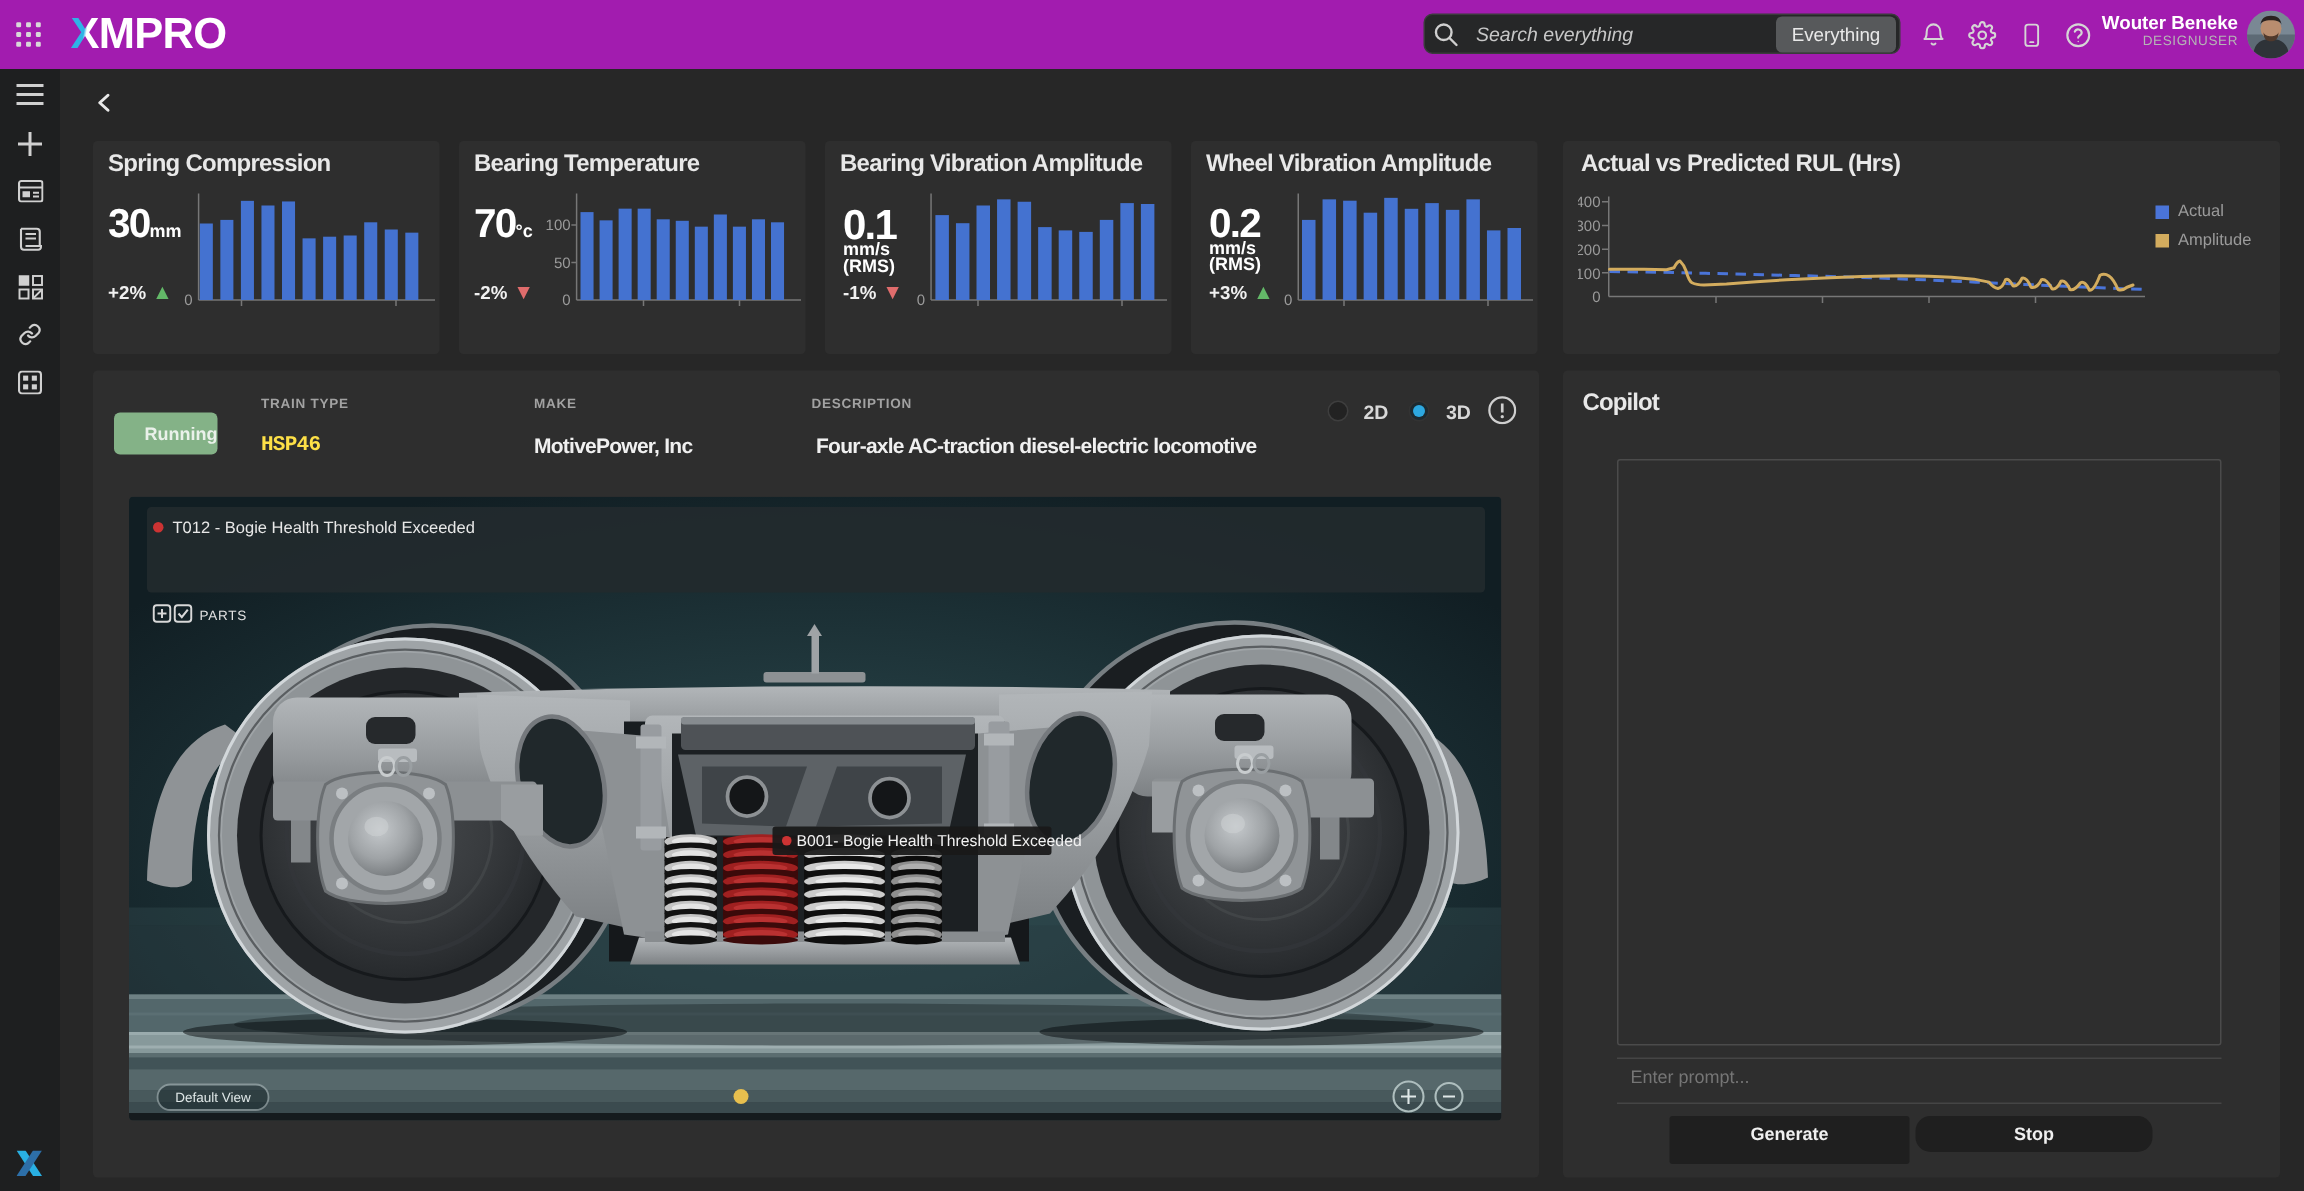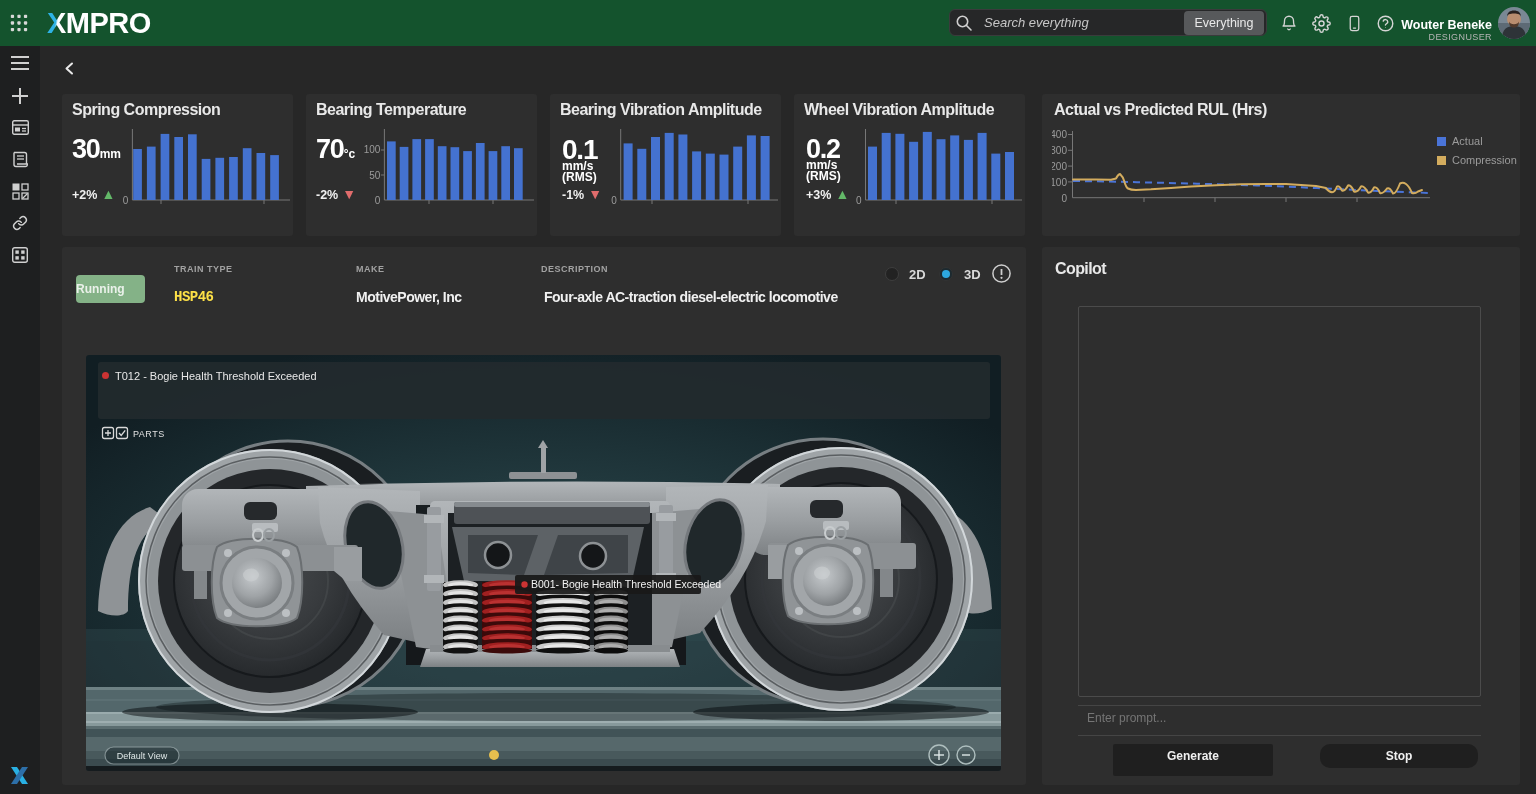--- a/index.html
+++ b/index.html
@@ -1,17 +1,17 @@
 <!DOCTYPE html>
 <html><head>
 <meta charset="utf-8">
 <style>
 * { margin:0; padding:0; box-sizing:border-box; }
 html,body { width:1536px; height:794px; overflow:hidden; background:#272727; font-family:"Liberation Sans", sans-serif; -webkit-font-smoothing:antialiased; will-change:transform; }
-#topbar { position:absolute; left:0; top:0; width:1536px; height:46px; background:#14532d; z-index:5; }
+#topbar { position:absolute; left:0; top:0; width:1536px; height:46px; background:#a21caf; z-index:5; }
 #sidebar { position:absolute; left:0; top:45px; width:40px; height:749px; background:#1e1f20; z-index:4; }
 #content { position:absolute; left:40px; top:45px; width:1496px; height:749px; background:#272727; }
 .card { position:absolute; background:#2e2e2e; border-radius:3px; }
 .ctitle { position:absolute; left:10px; top:7px; font-size:16px; font-weight:bold; color:#e8e8e8; white-space:nowrap; letter-spacing:-0.5px; }
 svg text { font-family:"Liberation Sans", sans-serif; }
 </style>
 </head>
 <body>
 <div id="topbar">
   <svg width="18" height="18" style="position:absolute;left:10px;top:14px" viewBox="0 0 22 22">
@@ -48,21 +48,21 @@
   <svg width="17" height="17" style="position:absolute;left:1346px;top:15px" viewBox="0 0 24 24" fill="none" stroke="#d5d5d5" stroke-width="1.8">
     <rect x="6" y="2" width="12" height="20" rx="2.5"></rect>
       <line x1="10.5" y1="18.5" x2="13.5" y2="18.5" stroke-linecap="round"></line>
   </svg>
   <svg width="19" height="19" style="position:absolute;left:1376px;top:14px" viewBox="0 0 24 24" fill="none" stroke="#d5d5d5" stroke-width="1.8" stroke-linecap="round">
     <circle cx="12" cy="12" r="9.2"></circle>
       <path d="M9.1 9a3 3 0 0 1 5.8 1c0 2-3 2.6-3 4"></path>
       <circle cx="12" cy="17.2" r="0.6" fill="#d5d5d5" stroke="none"></circle>
   </svg>
   <div style="position:absolute;right:44px;top:8px;text-align:right;">
-    <div style="font-size:12.5px;font-weight:bold;color:#fff;margin-top:10px;">Wouter Beneke</div>
+    <div style="font-size:12.5px;font-weight:bold;color:#fff;">Wouter Beneke</div>
     <div style="font-size:9px;color:#b5b5b5;letter-spacing:0.4px;">DESIGNUSER</div>
   </div>
   <svg style="position:absolute;left:1498px;top:7px;" width="32" height="32" viewBox="0 0 32 32">
       <defs>
         <clipPath id="avc">
           <circle cx="16" cy="16" r="16"></circle>
         </clipPath>
       </defs>
       <g clip-path="url(#avc)">
         <rect width="32" height="32" fill="#7a8894"></rect>
@@ -252,41 +252,41 @@
       <line x1="92" y1="72.7" x2="92" y2="77" stroke="#777"></line>
         <line x1="163" y1="72.7" x2="163" y2="77" stroke="#777"></line>
         <line x1="234" y1="72.7" x2="234" y2="77" stroke="#777"></line>
         <line x1="305" y1="72.7" x2="305" y2="77" stroke="#777"></line>
       <path d="M21 56 L55 56.5 L85 57.2 L115 57.9 L145 58.7 L175 59.5 L205 60.5 L235 61.7 L265 63.1 L295 64.5 L325 65.9 L355 67.1 L376 67.9" fill="none" stroke="#4a74d8" stroke-width="2" stroke-dasharray="7 5"></path>
       <path d="M21 54.5 L44 54.5 L59 54.8 L64 53.5 Q66 49.5 68 49 Q71 52 72 55.5 Q74 62.5 76 63.5 Q79 65 84 65 L99 64.3 L119 62.9 L139 61.5 L164 60.3 L189 59.3 L214 58.9 L234 59.1 L249 59.9 L264 61.1 L274 63.1 Q277 67 280 67.3 Q283 67 285 61.5 Q287 60 290 65.5 Q293 66.5 296 60.5 Q299 59.5 302 66.5 Q306 67.5 309 61.5 Q312 60.5 316 67.5 Q319 68.5 322 62.5 Q325 61.5 328 68 Q331 69 335 63.5 Q338 62 341 68.5 Q344 69 348 58.5 Q351 57 354 59 Q357 61 360 68 Q363 69 366 66.5 L370 65" fill="none" stroke="#d3ac5e" stroke-width="2" stroke-linejoin="round" stroke-linecap="round"></path>
       <rect x="385" y="12" width="9" height="9" fill="#4a74d8"></rect>
       <rect x="385" y="31" width="9" height="9" fill="#d3ac5e"></rect>
     </svg>
     <div style="position:absolute;left:410px;top:41px;font-size:11px;color:#9b9b9b;text-align:right;">Actual</div>
-    <div style="position:absolute;left:410px;top:60px;font-size:11px;color:#9b9b9b;">Compression</div>
+    <div style="position:absolute;left:410px;top:60px;font-size:11px;color:#9b9b9b;">Amplitude</div>
   </div>
   <div class="card" style="left:22px;top:202px;width:964px;height:538px;">
-    <div style="position:absolute;left:14px;top:28px;width:69px;height:28px;background:#84b287;border-radius:4px;color:#eaf1ea;font-size:12px;font-weight:bold;text-align:left;line-height:28px;">Running</div>
+    <div style="position:absolute;left:14px;top:28px;width:69px;height:28px;background:#84b287;border-radius:4px;color:#eaf1ea;font-size:12px;font-weight:bold;text-align:right;line-height:28px;">Running</div>
     <div style="position:absolute;left:112px;top:17px;font-size:9px;color:#a2a2a2;letter-spacing:0.5px;font-weight:bold;">TRAIN TYPE</div>
     <div style="position:absolute;left:112px;top:42px;font-size:14px;color:#fde047;font-weight:bold;letter-spacing:-0.5px;font-family:Liberation Mono, monospace;">HSP46</div>
     <div style="position:absolute;left:294px;top:17px;font-size:9px;color:#a2a2a2;letter-spacing:0.5px;font-weight:bold;">MAKE</div>
     <div style="position:absolute;left:294px;top:42px;font-size:14px;color:#f0f0f0;font-weight:bold;letter-spacing:-0.5px;">MotivePower, Inc</div>
     <div style="position:absolute;left:479px;top:17px;font-size:9px;color:#a2a2a2;letter-spacing:0.5px;font-weight:bold;">DESCRIPTION</div>
     <div style="position:absolute;left:482px;top:42px;font-size:14px;color:#f0f0f0;font-weight:bold;letter-spacing:-0.5px;">Four-axle AC-traction diesel-electric locomotive</div>
     <div style="position:absolute;left:823px;top:20px;width:14px;height:14px;border-radius:50%;background:#222;border:1.5px solid #3e3e3e;"></div>
     <div style="position:absolute;left:847px;top:20px;font-size:13px;color:#d8d8d8;font-weight:bold;">2D</div>
     <div style="position:absolute;left:877px;top:20px;width:14px;height:14px;border-radius:50%;background:#1c2a30;border:1.5px solid #333;"></div>
     <div style="position:absolute;left:880px;top:23px;width:8px;height:8px;border-radius:50%;background:#2da8e0;"></div>
     <div style="position:absolute;left:902px;top:20px;font-size:13px;color:#d8d8d8;font-weight:bold;">3D</div>
     <svg style="position:absolute;left:930px;top:17px;" width="19" height="19" viewBox="0 0 19 19">
         <circle cx="9.5" cy="9.5" r="8.6" fill="none" stroke="#cfcfcf" stroke-width="1.5"></circle>
         <line x1="9.5" y1="5" x2="9.5" y2="11" stroke="#cfcfcf" stroke-width="1.8"></line>
         <circle cx="9.5" cy="13.8" r="1.1" fill="#cfcfcf"></circle>
       </svg>
-    <div id="scene" style="position:absolute;left:24px;top:84px;width:915px;height:416px;border-radius:3px;overflow:hidden;margin-top:24px;">
+    <div id="scene" style="position:absolute;left:24px;top:84px;width:915px;height:416px;border-radius:3px;overflow:hidden;">
 <svg width="915" height="416" viewBox="0 0 915 416">
 <defs>
 <radialGradient id="bgGlow" cx="50%" cy="58%" r="64%">
   <stop offset="0%" stop-color="#2b484d"></stop>
               <stop offset="40%" stop-color="#223a3f"></stop>
               <stop offset="75%" stop-color="#182a2f"></stop>
               <stop offset="100%" stop-color="#111e23"></stop>
 </radialGradient>
 <linearGradient id="steel" x1="0" y1="0" x2="0" y2="1">
   <stop offset="0%" stop-color="#b2b6b9"></stop>
@@ -551,15 +551,15 @@
 </svg>
     </div>
   </div>
   <div class="card" style="left:1002px;top:202px;width:478px;height:538px;">
     <div style="position:absolute;left:13px;top:13px;font-size:16px;font-weight:bold;color:#e8e8e8;letter-spacing:-0.6px;">Copilot</div>
     <div style="position:absolute;left:36px;top:59px;width:403px;height:391px;border:1px solid #4b4b4b;border-radius:2px;"></div>
     <div style="position:absolute;left:36px;top:458px;width:403px;height:1px;background:#454545;"></div>
     <div style="position:absolute;left:45px;top:464px;font-size:12px;color:#757575;">Enter prompt...</div>
     <div style="position:absolute;left:36px;top:488px;width:403px;height:1px;background:#454545;"></div>
     <div style="position:absolute;left:71px;top:497px;width:160px;height:32px;background:#1f1f1f;border-radius:2px;color:#f0f0f0;font-size:12px;font-weight:bold;text-align:center;line-height:24px;">Generate</div>
-    <div style="position:absolute;left:235px;top:497px;width:158px;height:24px;background:#1f1f1f;border-radius:10px;color:#f0f0f0;font-size:12px;font-weight:bold;text-align:center;line-height:24px;margin-left:43px;">Stop</div>
+    <div style="position:absolute;left:235px;top:497px;width:158px;height:24px;background:#1f1f1f;border-radius:10px;color:#f0f0f0;font-size:12px;font-weight:bold;text-align:center;line-height:24px;">Stop</div>
   </div>
 </div>
 
 </body></html>

